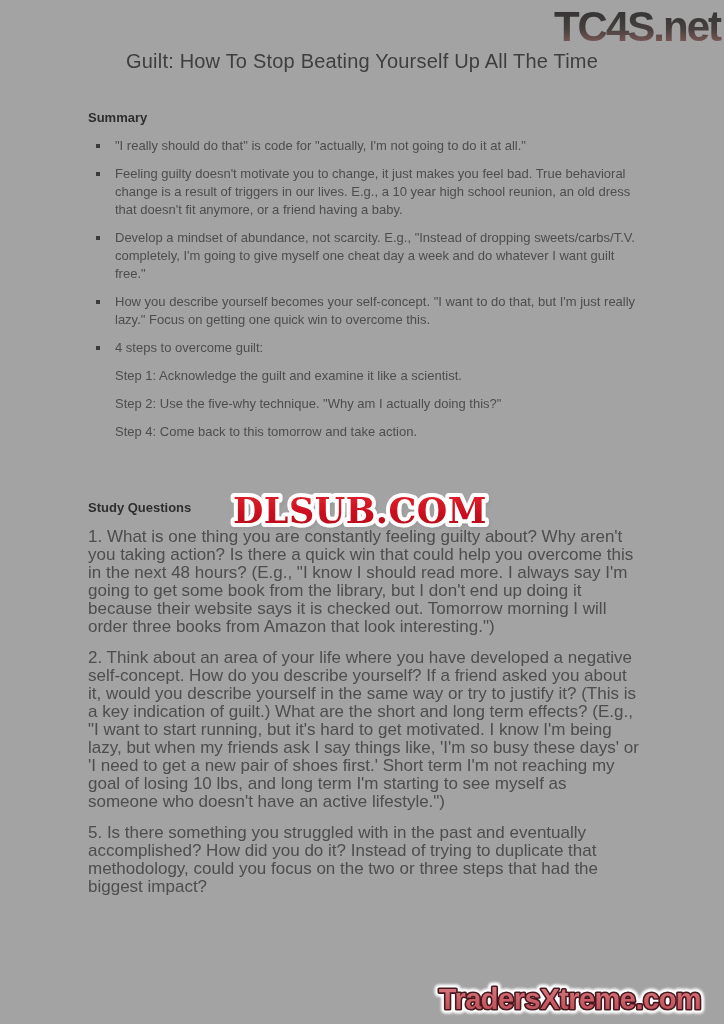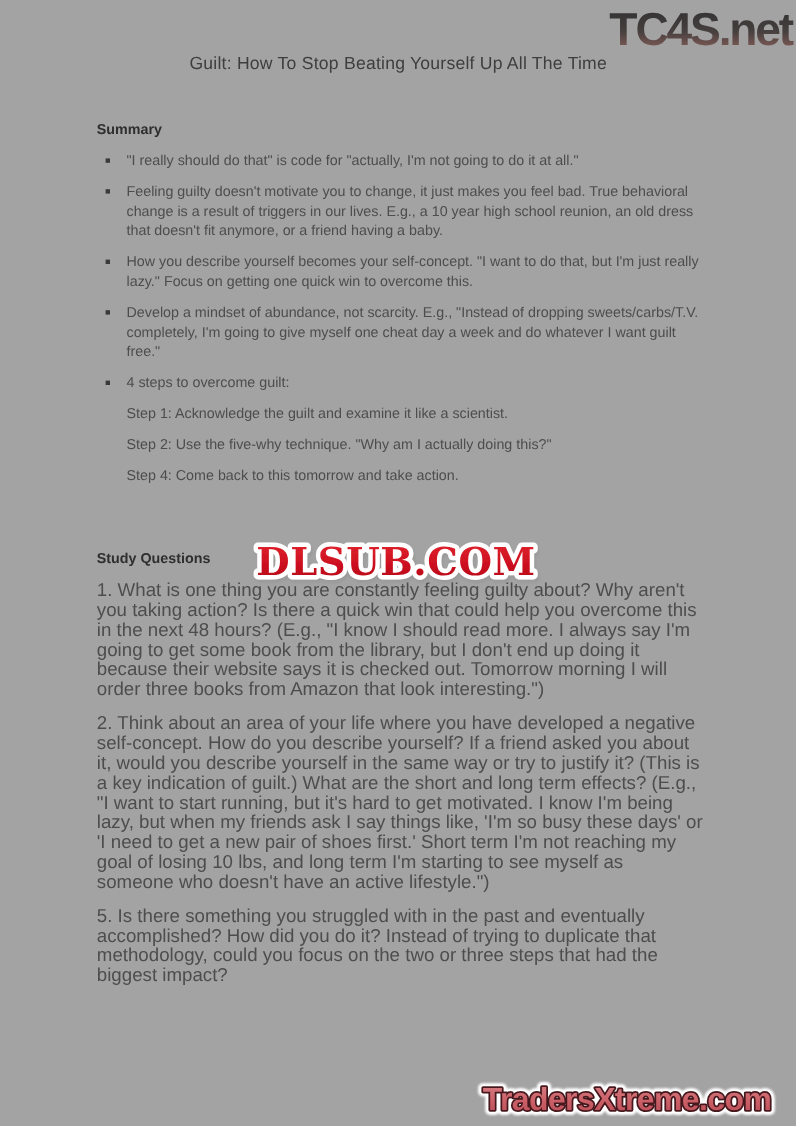--- a/index.html
+++ b/index.html
@@ -12,21 +12,21 @@
     color: #4d4d4d;
     overflow: hidden;
   }
   .doc-title {
     position: absolute;
     top: 50px;
     left: 0;
     width: 724px;
     margin: 0;
     text-align: center;
-    font-size: 16px;
+    font-size: 20px;
     font-weight: 400;
     color: #3e3e3e;
     letter-spacing: 0.2px;
   }
   .section-heading {
     position: absolute;
     margin: 0;
     font-size: 13px;
     font-weight: 700;
     color: #2e2e2e;
@@ -96,25 +96,25 @@
       <li>
         <span class="bullet-marker"></span>
         <span>"I really should do that" is code for "actually, I'm not going to do it at all."</span>
       </li>
       <li>
         <span class="bullet-marker"></span>
         <span>Feeling guilty doesn't motivate you to change, it just makes you feel bad. True behavioral change is a result of triggers in our lives. E.g., a 10 year high school reunion, an old dress that doesn't fit anymore, or a friend having a baby.</span>
       </li>
       <li>
         <span class="bullet-marker"></span>
-        <span>How you describe yourself becomes your self-concept. "I want to do that, but I'm just really lazy." Focus on getting one quick win to overcome this.</span>
+        <span>Develop a mindset of abundance, not scarcity. E.g., "Instead of dropping sweets/carbs/T.V. completely, I'm going to give myself one cheat day a week and do whatever I want guilt free."</span>
       </li>
       <li>
         <span class="bullet-marker"></span>
-        <span>Develop a mindset of abundance, not scarcity. E.g., "Instead of dropping sweets/carbs/T.V. completely, I'm going to give myself one cheat day a week and do whatever I want guilt free."</span>
+        <span>How you describe yourself becomes your self-concept. "I want to do that, but I'm just really lazy." Focus on getting one quick win to overcome this.</span>
       </li>
       <li>
         <span class="bullet-marker"></span>
         <span>4 steps to overcome guilt:</span>
       </li>
     </ul>
     <div class="steps">
       <p>Step 1: Acknowledge the guilt and examine it like a scientist.</p>
       <p>Step 2: Use the five-why technique. "Why am I actually doing this?"</p>
       <p>Step 4: Come back to this tomorrow and take action.</p>

